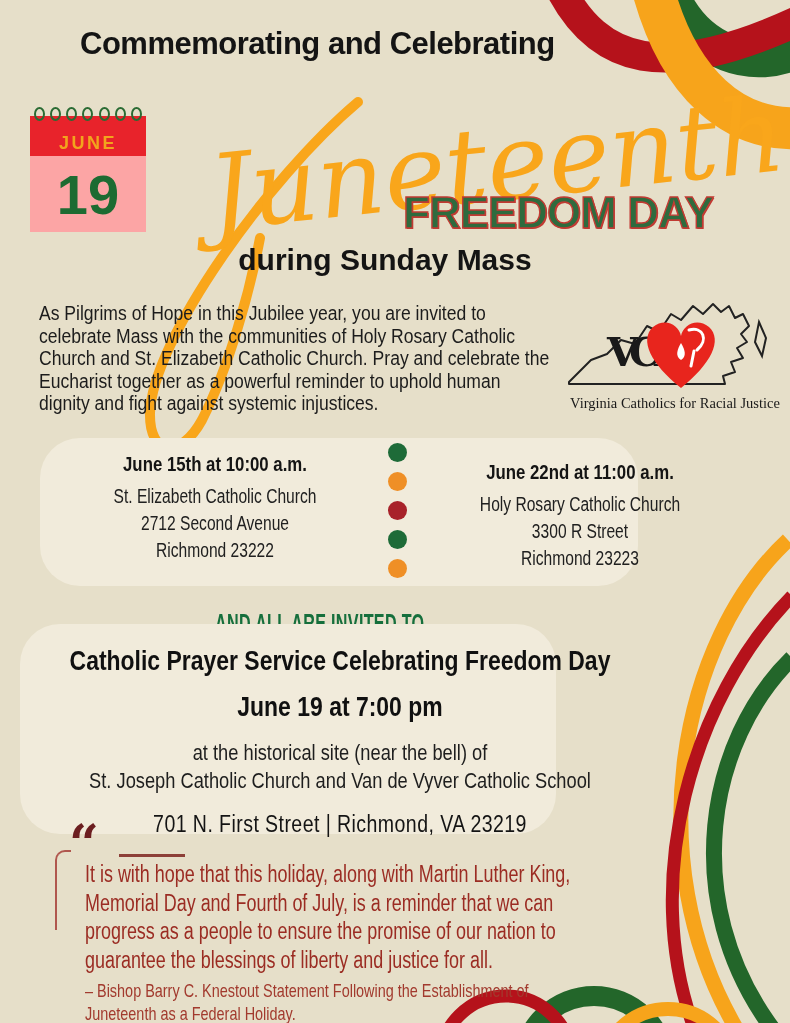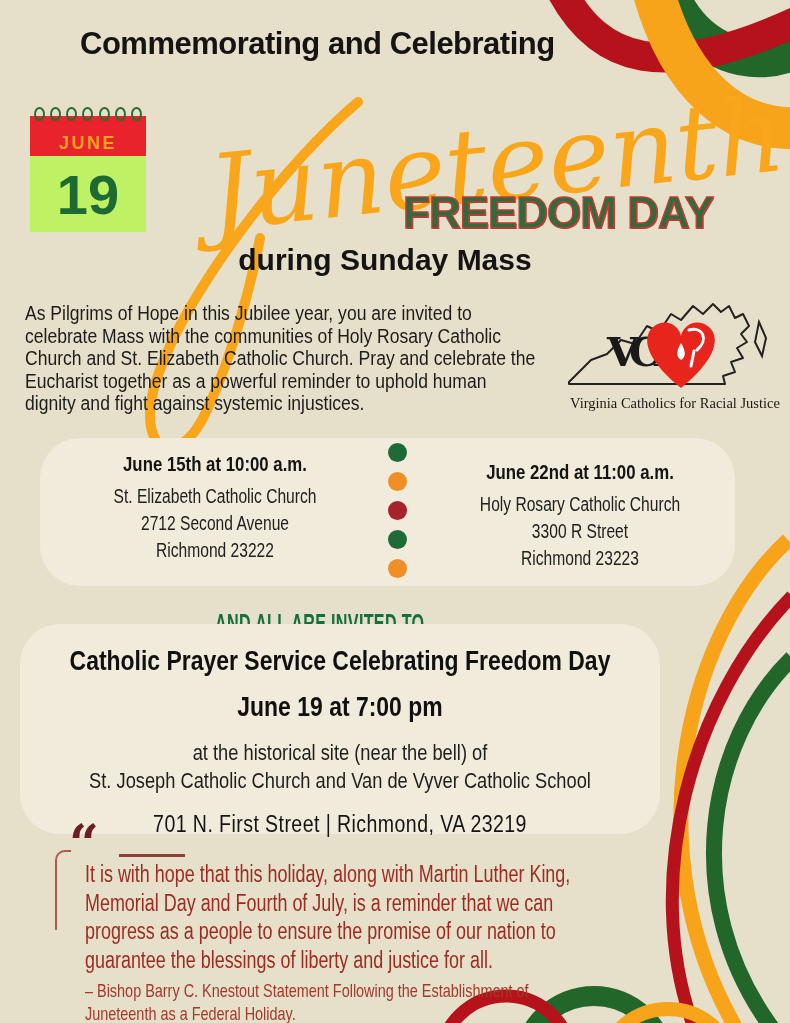--- a/index.html
+++ b/index.html
@@ -10,47 +10,47 @@
   .decor{position:absolute; inset:0; z-index:0;}
   .layer{position:absolute; z-index:2;}
 
   .page-title{left:40px; top:26px; font-size:31px; font-weight:700; letter-spacing:-0.5px; color:#141414;margin-left:40px;}
 
   
   .calendar{left:22px; top:116px; width:116px;margin-left:8px;}
   .cal-spiral{position:absolute; top:-9px; left:4px; right:4px; display:flex; justify-content:space-between;}
   .cal-spiral span{width:11px; height:14px; border:2.5px solid #2A6B33; border-radius:50%; box-sizing:border-box; background:transparent;}
   .cal-header{height:40px; background:#E8232B; color:#F2A41D; font-weight:700; font-size:18px; letter-spacing:2.5px; display:flex; align-items:flex-end; justify-content:center; padding-bottom:2px; box-sizing:border-box;}
-  .cal-body{height:76px; background:#bef264; color:#1D6B32; font-weight:800; font-size:56px; display:flex; align-items:center; justify-content:center;}
+  .cal-body{height:76px; background:#fca5a5; color:#1D6B32; font-weight:800; font-size:56px; display:flex; align-items:center; justify-content:center;}
 
   .freedom-day{left:403px; top:188px; font-size:44px; font-weight:800; color:#2E6B3E;
     -webkit-text-stroke:1.4px #C23B33; text-shadow:1px 1px 0 #C23B33; white-space:nowrap; letter-spacing:-1px;}
 
   .during{left:135px; top:243px; width:500px; text-align:center; font-size:30px; font-weight:700; color:#141414;}
 
-  .intro{left:25px; top:302px;}
+  .intro{left:39px; top:302px;}
   .intro-text{white-space:pre-line; font-size:19.5px; line-height:22.5px; color:#1C1C1C;
     transform:scaleX(0.9); transform-origin:left top; width:640px;}
 
   .logo{left:563px; top:296px;}
 
-  .mass-box{left:40px; top:438px; width:695px; height:148px; background:#F1EBDB; border-radius:40px;}
+  .mass-box{left:40px; top:438px; width:598px; height:148px; background:#F1EBDB; border-radius:40px;}
   .mass-col{position:absolute; text-align:center; transform:scaleX(0.8); transform-origin:center top;}
   .mass-col.left{left:0; top:14px; width:350px;}
   .mass-col.right{left:360px; top:22px; width:360px;}
   .mass-head{font-size:21px; font-weight:700; color:#141414; margin-bottom:7px; white-space:nowrap;}
   .mass-line{font-size:19.5px; line-height:27px; color:#202020; white-space:nowrap;}
   .dots{position:absolute; left:348px; top:5px; display:flex; flex-direction:column; gap:10px;}
   .dot{width:19px; height:19px; border-radius:50%;}
 
   .kicker-wrap{left:0; top:608px; width:640px; text-align:center;}
   .condense{display:inline-block; transform:scaleX(0.62); transform-origin:center; white-space:nowrap;
     font-size:26px; font-weight:800; color:#156F3C; letter-spacing:0.5px;}
 
-  .prayer-box{left:20px; top:624px; width:640px; height:210px; background:#F1EBDB; border-radius:40px;}
+  .prayer-box{left:20px; top:624px; width:536px; height:210px; background:#F1EBDB; border-radius:40px;}
   .prayer-inner{width:754px; margin-left:-57px; transform:scaleX(0.85); transform-origin:center top; text-align:center;}
   .prayer-title{margin-top:22px; font-size:27px; font-weight:800; color:#101010; white-space:nowrap;}
   .prayer-when{margin-top:15px; font-size:27px; font-weight:800; color:#101010;}
   .prayer-loc1{margin-top:18px; font-size:21.5px; color:#1E1E1E;}
   .prayer-loc2{margin-top:3px; font-size:21.5px; color:#1E1E1E; white-space:nowrap;}
   .prayer-addr{margin-top:17px; font-size:23px; letter-spacing:0.5px; color:#141414;}
 
   .quote{left:55px; top:834px; width:640px;}
   .quote-bracket{position:absolute; left:0; top:16px; width:14px; height:78px;
     border-left:2px solid #B0574E; border-top:2px solid #B0574E; border-top-left-radius:10px;}

